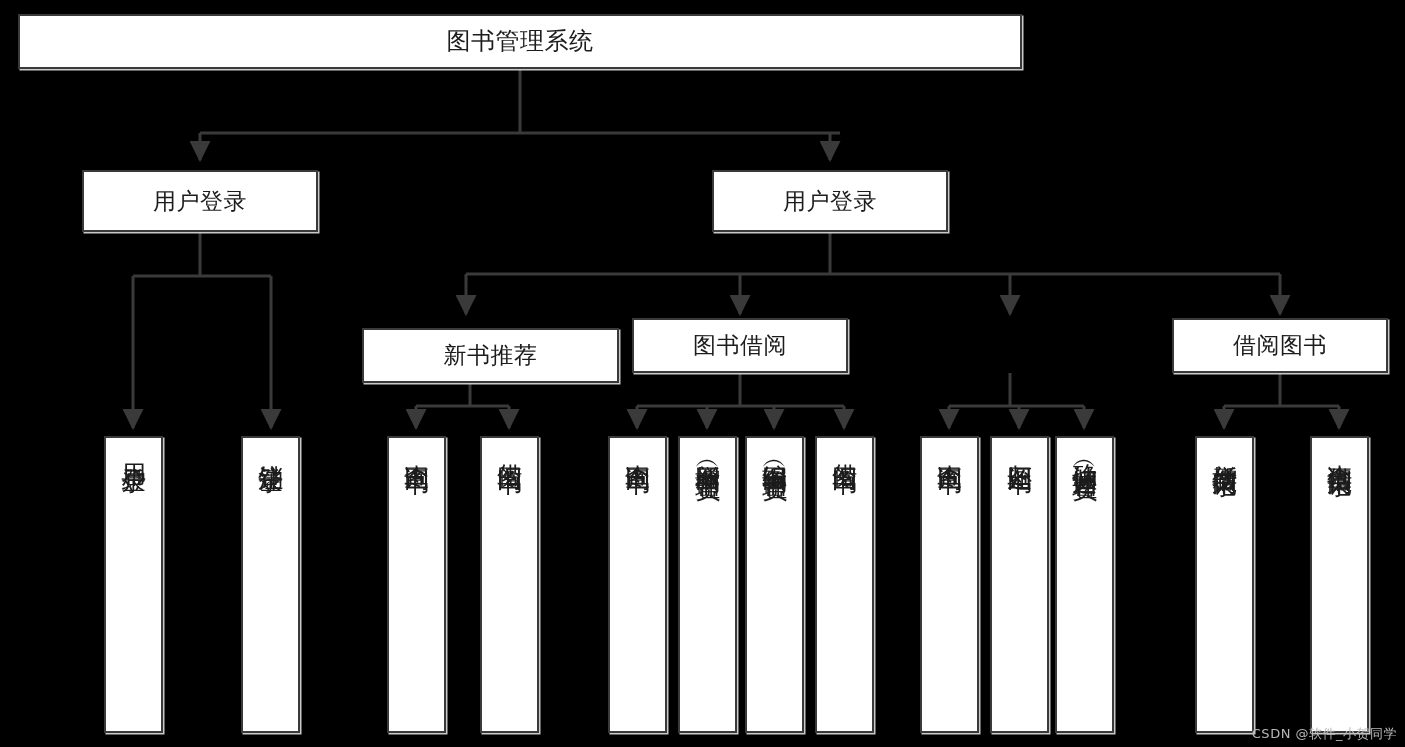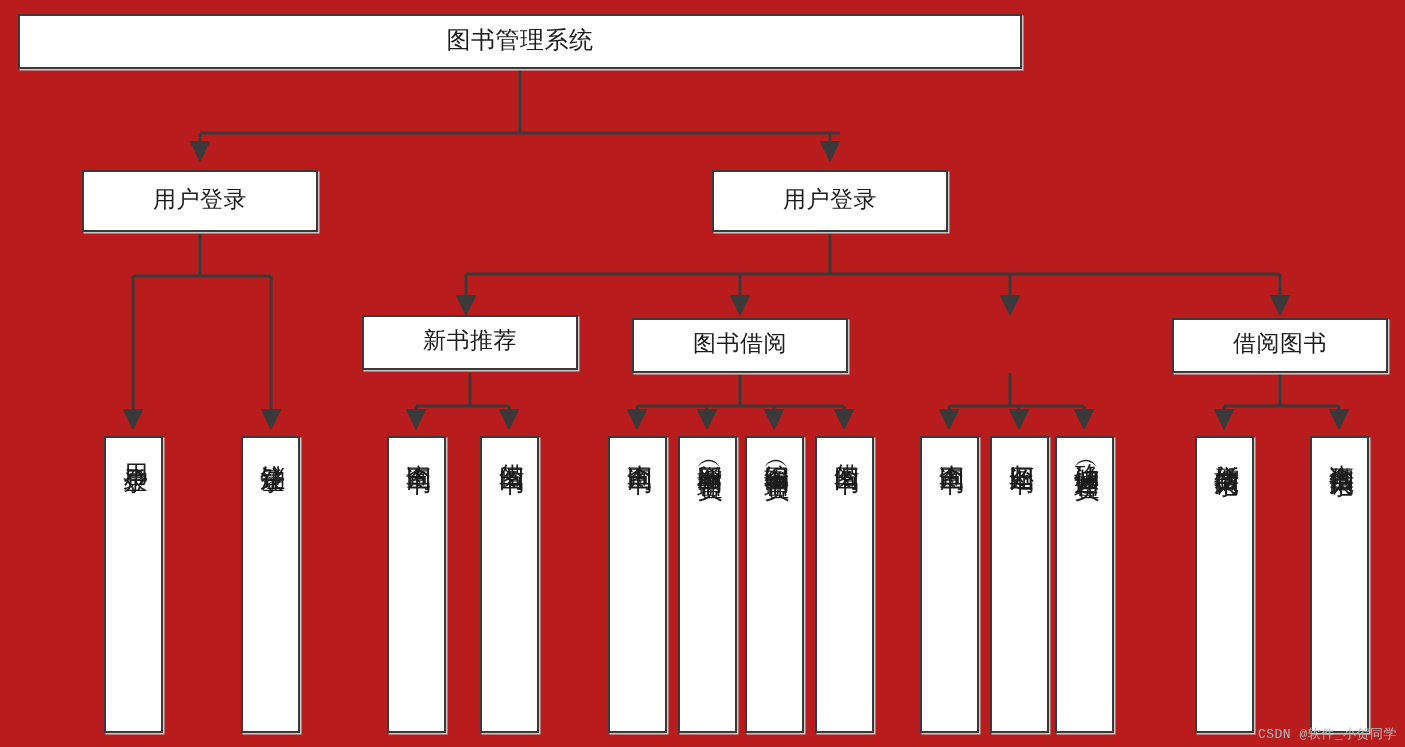--- a/index.html
+++ b/index.html
@@ -8,23 +8,22 @@
     padding: 0;
     background: #ffffff;
   }
   body {
     font-family: "DejaVu Sans", "Liberation Sans", sans-serif;
   }
   #canvas {
     position: relative;
     width: 1405px;
     height: 747px;
-    background: #b91c1c;
+    background: #000000;
     overflow: hidden;
-    font-family: Liberation Mono, monospace;
   }
   svg.edges {
     position: absolute;
     left: 0;
     top: 0;
     width: 1405px;
     height: 747px;
     pointer-events: none;
   }
   .node {
@@ -134,21 +133,21 @@
     <span class="label">图书管理系统</span>
   </div>
 
   <div class="node h" style="left:82px; top:170px; width:236px; height:62px;">
     <span class="label">用户登录</span>
   </div>
   <div class="node h" style="left:712px; top:170px; width:236px; height:62px;">
     <span class="label">用户登录</span>
   </div>
 
-  <div class="node h" style="left:362px; top:315px; width:216px; height:55px;">
+  <div class="node h" style="left:362px; top:328px; width:257px; height:55px;">
     <span class="label">新书推荐</span>
   </div>
   <div class="node h" style="left:632px; top:318px; width:216px; height:55px;">
     <span class="label">图书借阅</span>
   </div>
   <div class="node h" style="left:1172px; top:318px; width:216px; height:55px;">
     <span class="label">借阅图书</span>
   </div>
 
   <div class="node v" style="left:104px; top:436px; width:59px; height:297px;">

